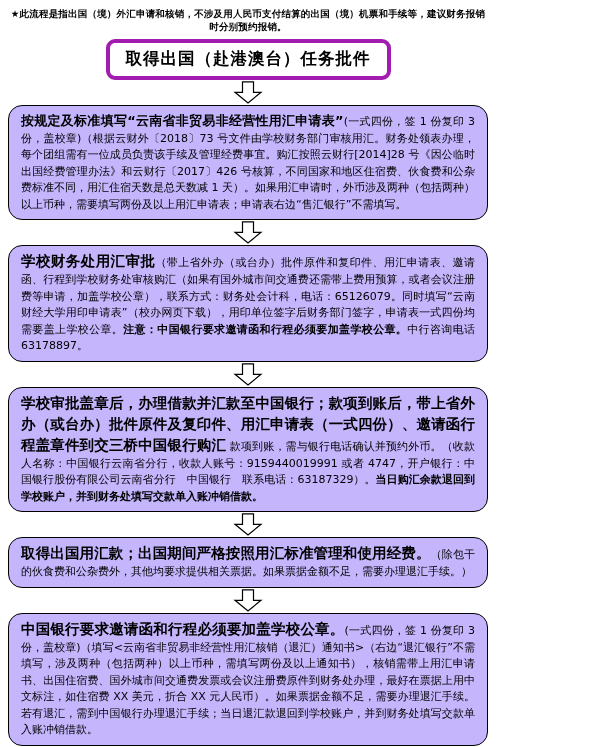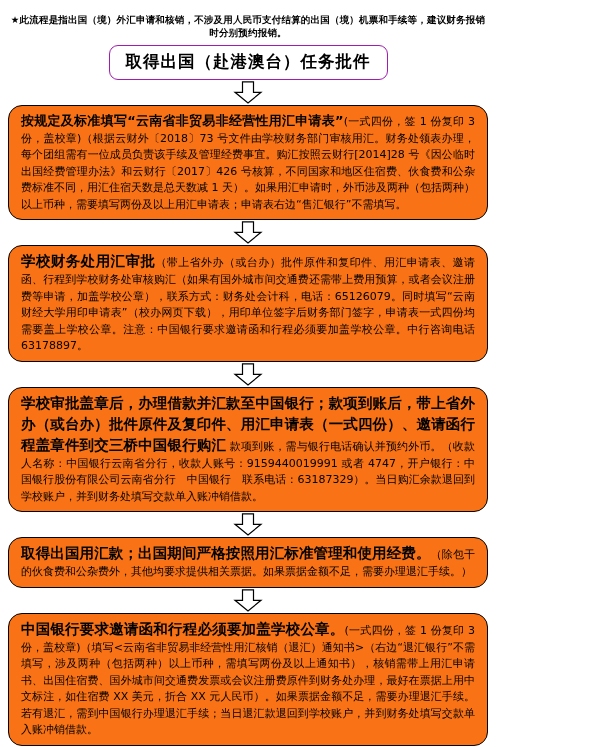--- a/index.html
+++ b/index.html
@@ -5,58 +5,58 @@
   * { box-sizing: border-box; margin: 0; padding: 0; }
   html, body {
     width: 604px;
     background: #ffffff;
     font-family: "DejaVu Sans", "Liberation Sans", sans-serif;
     color: #000;
   }
   .page {
     width: 496px;
     height: 747px;
-    padding: 11px 8px 4px;
+    padding: 5px 8px 4px;
     overflow: hidden;
   }
   .note {
     font-size: 9.5px;
     font-weight: bold;
     text-align: center;
     margin: 3px 0 5px;
     letter-spacing: 0.2px;
   }
   .title-box {
     width: fit-content;
     margin: 0 auto;
-    border: 1px solid #a21caf;
+    border: 4px solid #a21caf;
     border-radius: 9px;
     padding: 5px 16px 6px;
     font-size: 16.5px;
     font-weight: bold;
     letter-spacing: 1px;
     background: #fff;
   }
   .arrow-wrap {
     text-align: center;
     line-height: 0;
     margin: 1px 0;
   }
   .step-box {
     border: 1.6px solid #000;
     border-radius: 14px;
     padding: 5px 12px 6px;
     font-size: 11px;
     line-height: 1.5;
     text-align: justify;
-    background: #f97316;
+    background: #c4b5fd;
   }
   .head-md { font-weight: bold; font-size: 13px; }
   .head-lg { font-weight: bold; font-size: 14.5px; line-height: 1.45; margin-top: 31px; }
-  .emph    { font-weight: normal; }
+  .emph    { font-weight: bold; }
   .body-txt { font-size: 11px; }
 </style>
 </head>
 <body>
 
 <div class="page">
 
   <div class="note">★此流程是指出国（境）外汇申请和核销，不涉及用人民币支付结算的出国（境）机票和手续等，建议财务报销时分别预约报销。</div>
 
   <div class="title-box">

